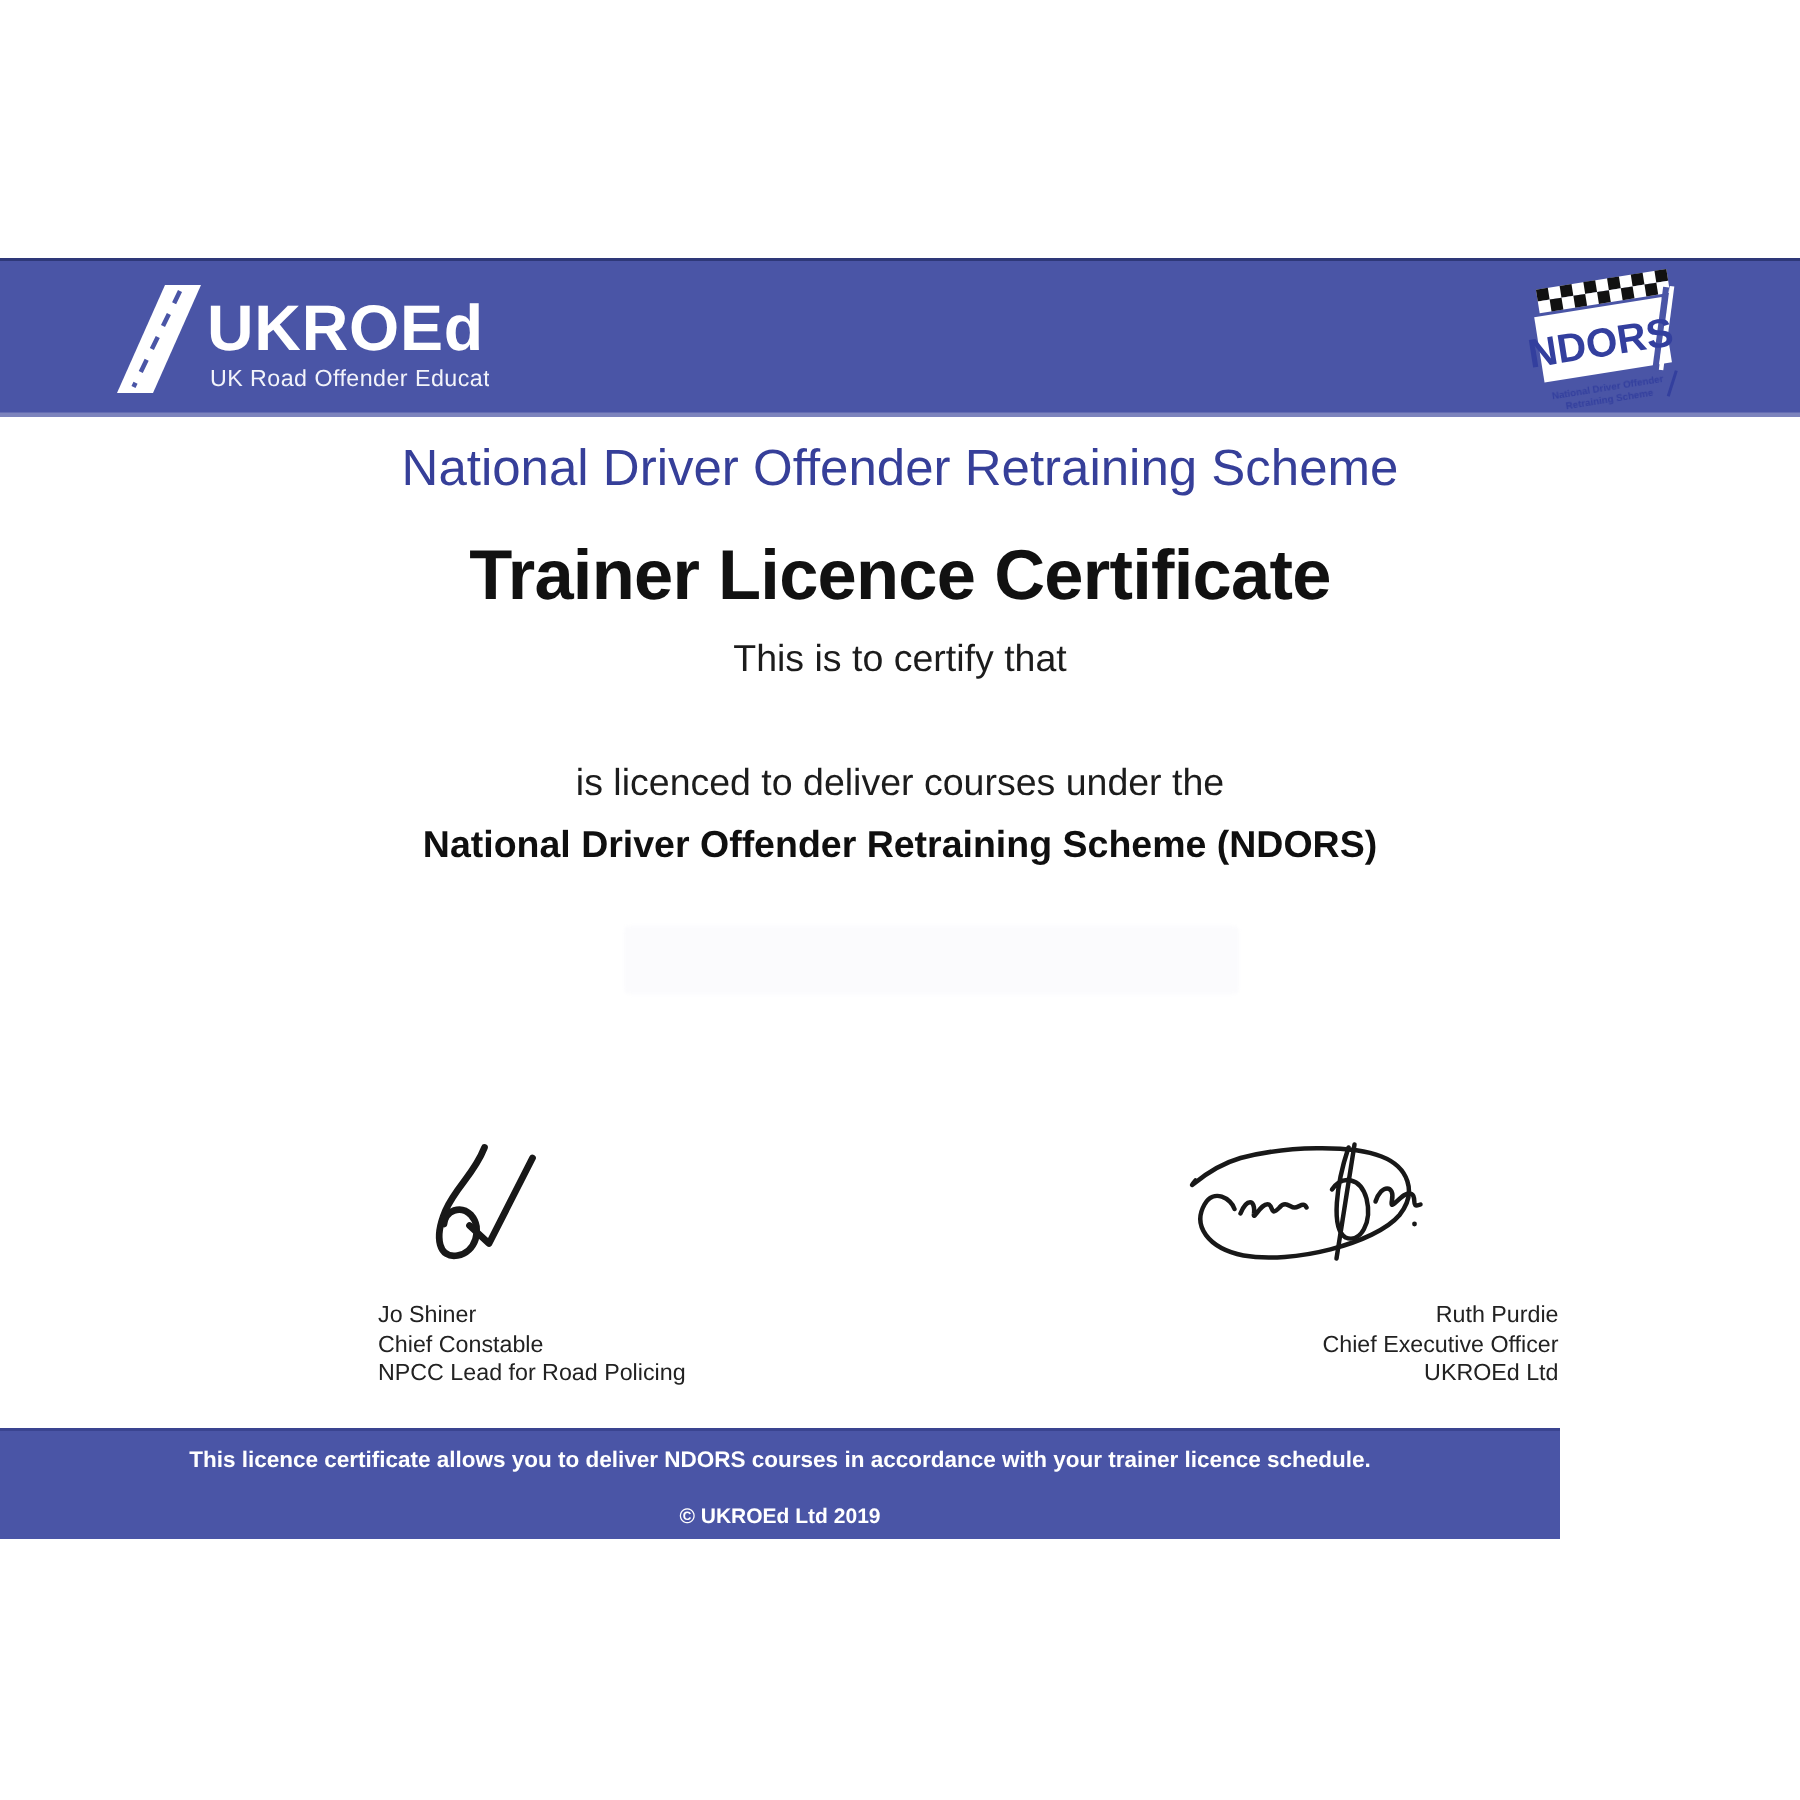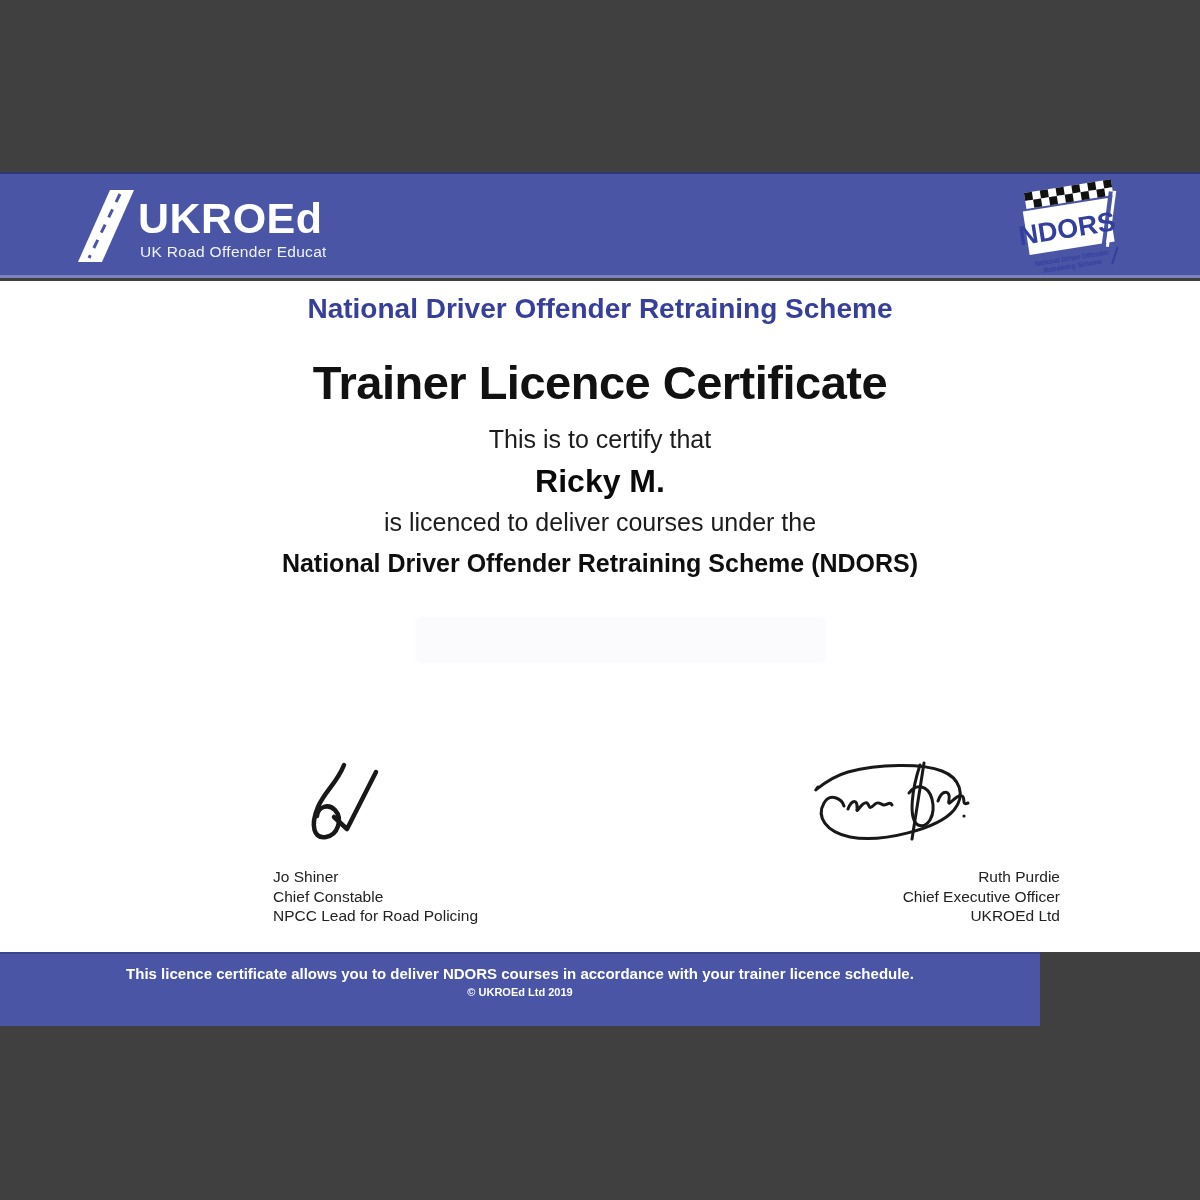--- a/index.html
+++ b/index.html
@@ -5,68 +5,68 @@
   :root{
     --band-blue:#4a55a6;
     --band-blue-deep:#3c4796;
     --title-blue:#363f99;
     --ink:#1c1c1c;
     --paper:#ffffff;
   }
   *{margin:0;padding:0;box-sizing:border-box;}
   html,body{width:1200px;height:1200px;background:#000;overflow:hidden;}
   body{font-family:"Liberation Sans","DejaVu Sans",sans-serif;}
-  .stage{position:relative;width:1200px;height:1200px;background:#404040;}
+  .stage{position:relative;width:1200px;height:1200px;background:#ffffff;}
 
   
   .header-band{
     position:absolute;left:0;top:172px;width:1200px;height:106px;
     background:var(--band-blue);
     border-top:2px solid #2e3878;
     border-bottom:3px solid #7d84bd;
   }
   .ukroed-logo{position:absolute;left:76px;top:12px;}
   .ndors-logo{position:absolute;left:1012px;top:4px;}
 
   
   .body-white{
     position:absolute;left:0;top:281px;width:1200px;height:671px;
     background:var(--paper);
   }
   .centerline{position:absolute;left:0;width:1200px;text-align:center;white-space:nowrap;}
-  .scheme-title{top:12px;font-size:28px;font-weight:700;color:var(--title-blue);letter-spacing:0px;}
+  .scheme-title{top:12px;font-size:34px;font-weight:400;color:var(--title-blue);letter-spacing:0px;}
   .main-title{top:74px;font-size:47px;font-weight:800;color:#111;letter-spacing:-0.5px;}
   .certify-line{top:144px;font-size:25px;color:var(--ink);}
   .recipient-name{top:182px;font-size:32px;font-weight:800;color:#0a0a0a;}
   .licence-line{top:227px;font-size:25px;color:var(--ink);}
   .scheme-bold-line{top:268px;font-size:25px;font-weight:700;color:#0f0f0f;}
 
   .faint-block{
     position:absolute;left:416px;top:336px;width:410px;height:46px;
     background:#fbfbfd;border-radius:4px;filter:blur(1px);
   }
 
   
-  .sig-block{position:absolute;margin-left:21px;}
+  .sig-block{position:absolute;}
   .sig-left{left:252px;top:478px;width:260px;}
   .sig-right{left:779px;top:478px;width:260px;text-align:right;}
   .sig-svg{display:block;}
   .sig-left .sig-svg{margin-left:28px;margin-bottom:22px;}
   .sig-right .sig-svg{margin-left:4px;margin-bottom:20px;}
   .sig-line{font-size:15.5px;color:#222;line-height:19.5px;}
 
   
   .footer-band{
     position:absolute;left:0;top:952px;width:1040px;height:74px;
     background:var(--band-blue);
     border-top:2px solid #3a4490;
     text-align:center;color:#fff;
   }
   .footer-line1{margin-top:11px;font-size:15px;font-weight:700;}
-  .footer-line2{margin-top:4px;font-size:11px;font-weight:700;}
+  .footer-line2{margin-top:20px;font-size:14px;font-weight:700;}
 
   svg text{font-family:"Liberation Sans","DejaVu Sans",sans-serif;}
   .ndors-tagline{filter:blur(0.4px);}
 </style>
 </head>
 <body>
 
 <div class="stage">
 
   <div class="header-band">
@@ -111,21 +111,20 @@
   </div>
 
   <div class="body-white">
 
     <div class="centerline scheme-title">National Driver Offender Retraining Scheme</div>
 
     <div class="centerline main-title">Trainer Licence Certificate</div>
 
     <div class="centerline certify-line">This is to certify that</div>
 
-    <div class="centerline recipient-name">Ricky M.</div>
 
     <div class="centerline licence-line">is licenced to deliver courses under the</div>
 
     <div class="centerline scheme-bold-line">National Driver Offender Retraining Scheme (NDORS)</div>
 
     <div class="faint-block"></div>
 
     <div class="sig-block sig-left">
       <svg class="sig-svg" width="100" height="86" viewBox="0 0 100 86">
         <g fill="none" stroke="#181818" stroke-width="4.5" stroke-linecap="round" stroke-linejoin="round">

